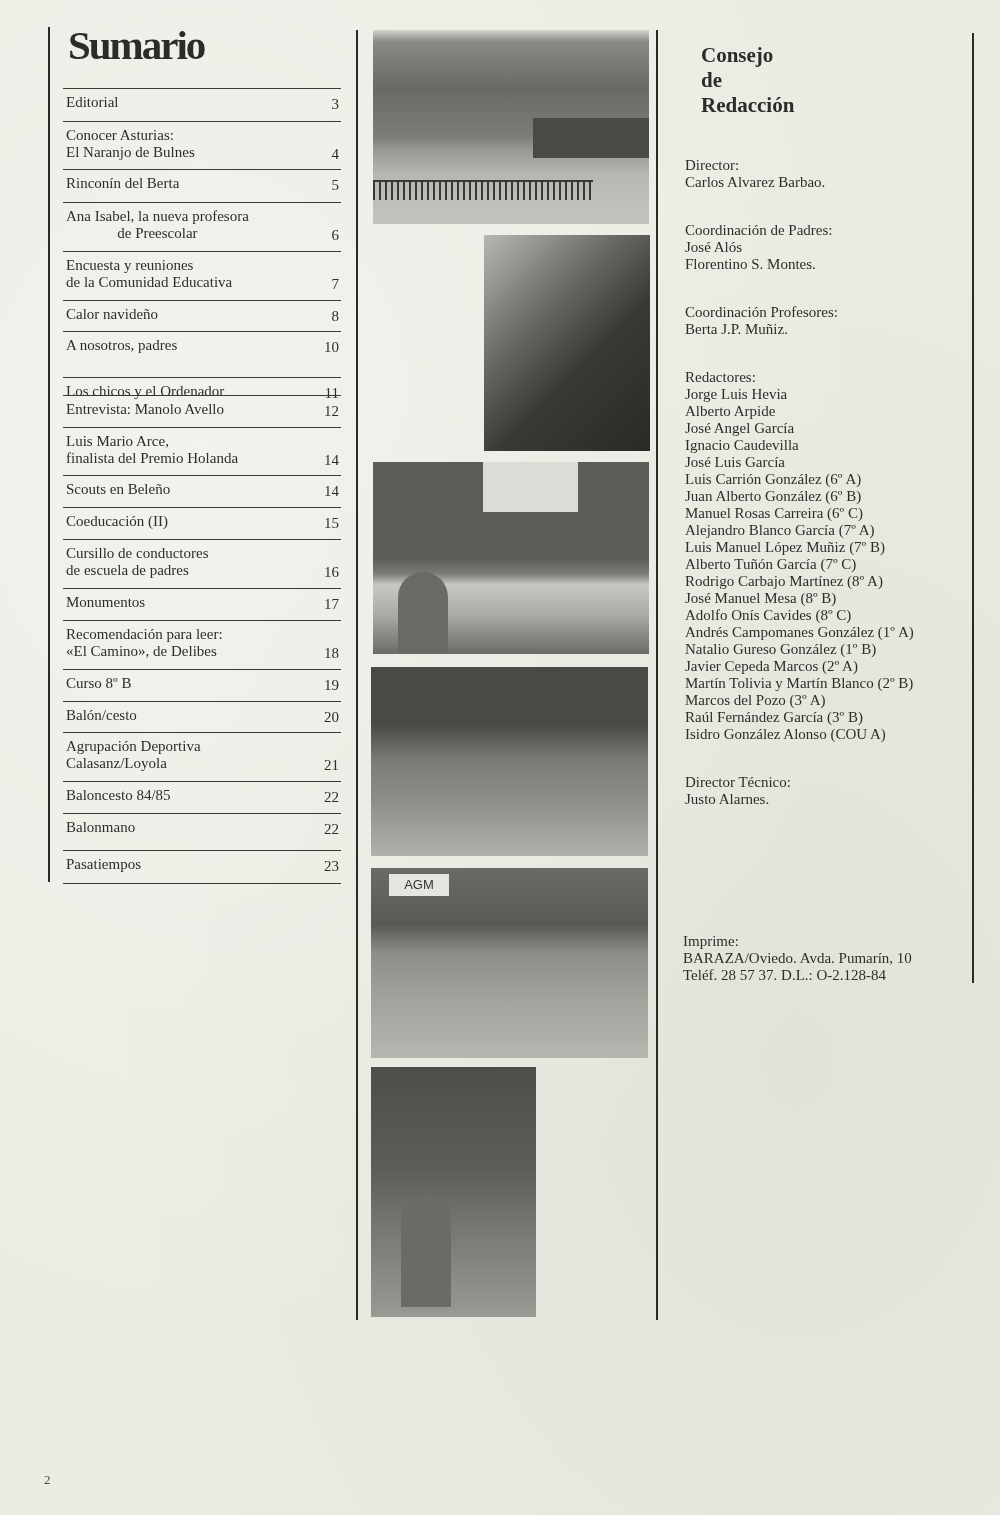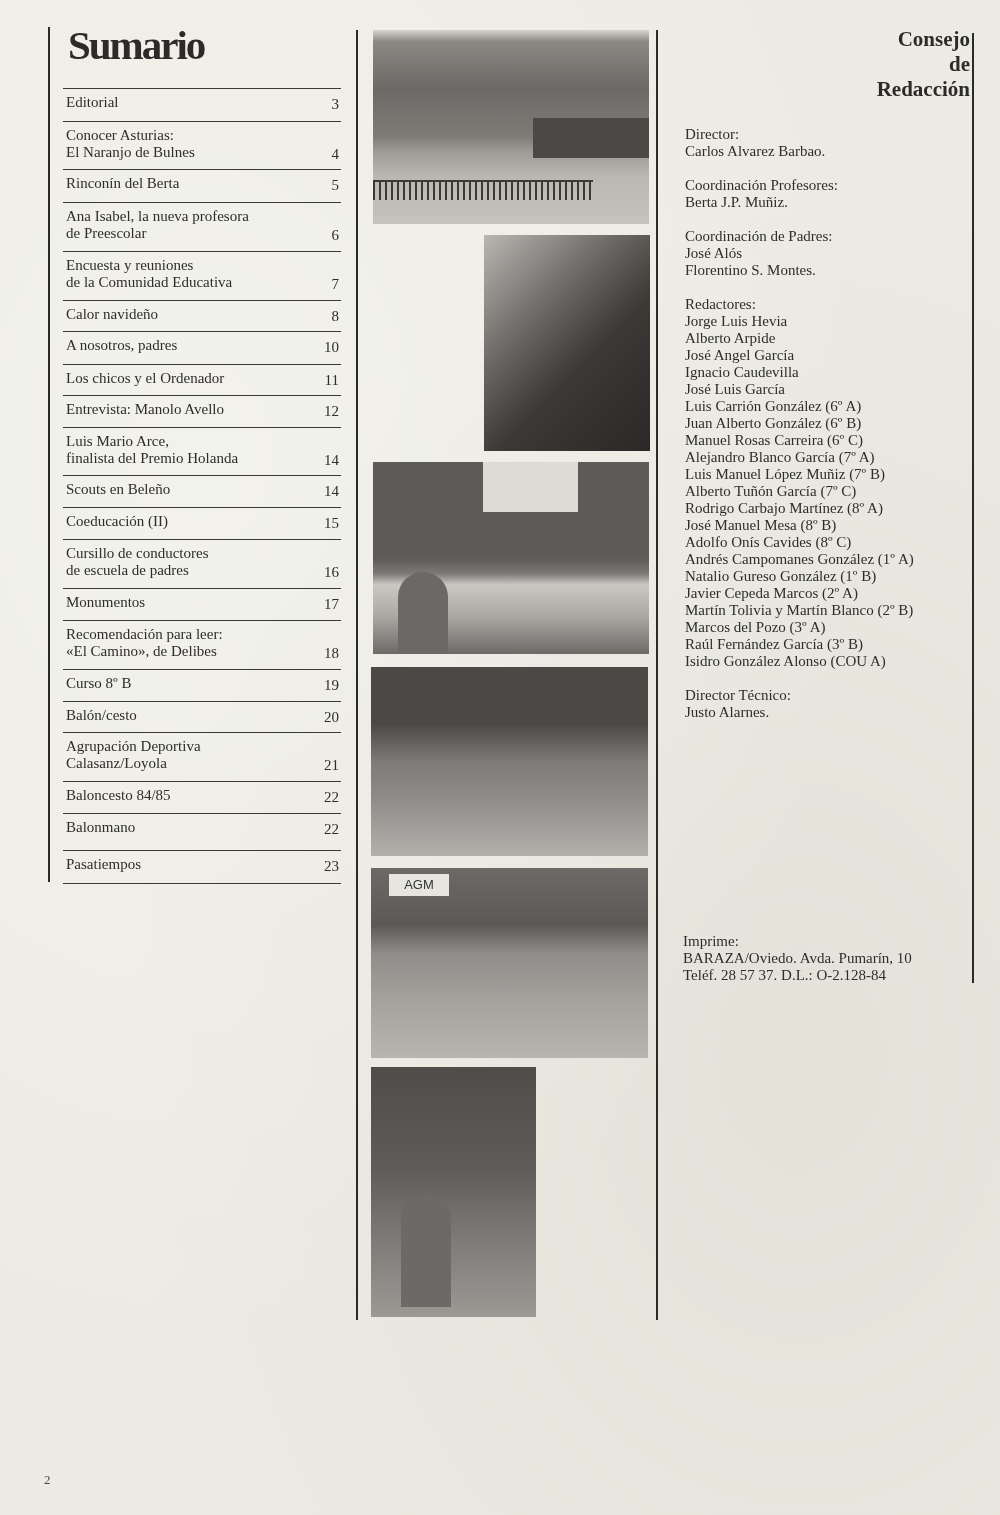--- a/index.html
+++ b/index.html
@@ -48,23 +48,23 @@
     .ph5 { left: 371px; top: 868px; width: 277px; height: 190px;
       background: linear-gradient(180deg, #6b6a66 0%, #5a5955 30%, #8e8d89 45%, #a3a29d 70%, #b6b5b0 100%); }
     .ph5 .banner { position:absolute; left:18px; top:6px; width:60px; height:22px; background:#e6e5e0;
       font-family:"Liberation Sans", sans-serif; font-size:13px; color:#333; text-align:center; line-height:22px; }
     .ph6 { left: 371px; top: 1067px; width: 165px; height: 250px;
       background: linear-gradient(180deg, #4e4d49 0%, #5d5c58 40%, #7d7c78 70%, #9a9994 100%); }
     .ph6::before { content:""; position:absolute; left:30px; top:130px; width:50px; height:110px; background:#6b6a66; border-radius:20px 20px 0 0; }
 
     
     .consejo { position: absolute; left: 685px; top: 27px; width: 285px; }
-    .consejo h2 { margin: 0; font-size: 21px; line-height: 25px; font-weight: bold; color: #2c2b29; white-space: pre-line; text-align: right; }
+    .consejo h2 { margin: 16px; font-size: 21px; line-height: 25px; font-weight: bold; color: #2c2b29; white-space: pre-line; }
     .credits { position: absolute; left: 685px; top: 126px; width: 285px; font-size: 15px; line-height: 17px; }
-    .credit-block { margin-bottom: 17px; }
+    .credit-block { margin-bottom: 17px; margin-top: 31px; }
     .credit-block .lbl, .credit-block .name { display: block; }
     .imprime { position: absolute; left: 683px; top: 933px; width: 290px; font-size: 15px; line-height: 17px; }
     .imprime span { display: block; }
     .page-num { position: absolute; left: 44px; top: 1472px; font-size: 13px; color: #4a4946; }
   </style>
 </head>
 <body>
 
 <div class="vline" style="left:48px; top:27px; height:855px;"></div>
 <div class="vline" style="left:356px; top:30px; height:1290px;"></div>
@@ -83,38 +83,38 @@
     <div class="toc-row" style="left: 63px; top: 121px;">
       <span class="toc-title" style="top: 5px;">Conocer Asturias:
 El Naranjo de Bulnes</span>
       <span class="toc-page" style="top: 24px;">4</span>
     </div>
     <div class="toc-row" style="left: 63px; top: 169px;">
       <span class="toc-title" style="top: 5px;">Rinconín del Berta</span>
       <span class="toc-page" style="top: 7px;">5</span>
     </div>
     <div class="toc-row" style="left: 63px; top: 202px;">
-      <span class="toc-title" style="top: 5px;">Ana Isabel, la nueva profesora
+      <span class="toc-title" style="top: 5px; text-align: center;">Ana Isabel, la nueva profesora
 de Preescolar</span>
       <span class="toc-page" style="top: 24px;">6</span>
     </div>
     <div class="toc-row" style="left: 63px; top: 251px;">
       <span class="toc-title" style="top: 5px;">Encuesta y reuniones
 de la Comunidad Educativa</span>
       <span class="toc-page" style="top: 24px;">7</span>
     </div>
     <div class="toc-row" style="left: 63px; top: 300px;">
       <span class="toc-title" style="top: 5px;">Calor navideño</span>
       <span class="toc-page" style="top: 7px;">8</span>
     </div>
     <div class="toc-row" style="left: 63px; top: 331px;">
       <span class="toc-title" style="top: 5px;">A nosotros, padres</span>
       <span class="toc-page" style="top: 7px;">10</span>
     </div>
-    <div class="toc-row" style="left: 63px; top: 364px;">
+    <div class="toc-row" style="left: 63px; top: 377px;">
       <span class="toc-title" style="top: 5px;">Los chicos y el Ordenador</span>
       <span class="toc-page" style="top: 7px;">11</span>
     </div>
     <div class="toc-row" style="left: 63px; top: 395px;">
       <span class="toc-title" style="top: 5px;">Entrevista: Manolo Avello</span>
       <span class="toc-page" style="top: 7px;">12</span>
     </div>
     <div class="toc-row" style="left: 63px; top: 427px;">
       <span class="toc-title" style="top: 5px;">Luis Mario Arce,
 finalista del Premio Holanda</span>
@@ -183,27 +183,27 @@
   <h2>Consejo
 de
 Redacción</h2>
 </div>
 <div class="credits" id="credits">
     <div class="credit-block">
       <span class="lbl">Director:</span>
       <span class="name">Carlos Alvarez Barbao.</span>
     </div>
     <div class="credit-block">
-      <span class="lbl">Coordinación Profesores:</span>
-      <span class="name">Berta J.P. Muñiz.</span>
-    </div>
-    <div class="credit-block">
       <span class="lbl">Coordinación de Padres:</span>
       <span class="name">José Alós</span>
       <span class="name">Florentino S. Montes.</span>
+    </div>
+    <div class="credit-block">
+      <span class="lbl">Coordinación Profesores:</span>
+      <span class="name">Berta J.P. Muñiz.</span>
     </div>
     <div class="credit-block">
       <span class="lbl">Redactores:</span>
       <span class="name">Jorge Luis Hevia</span>
       <span class="name">Alberto Arpide</span>
       <span class="name">José Angel García</span>
       <span class="name">Ignacio Caudevilla</span>
       <span class="name">José Luis García</span>
       <span class="name">Luis Carrión González (6º A)</span>
       <span class="name">Juan Alberto González (6º B)</span>

